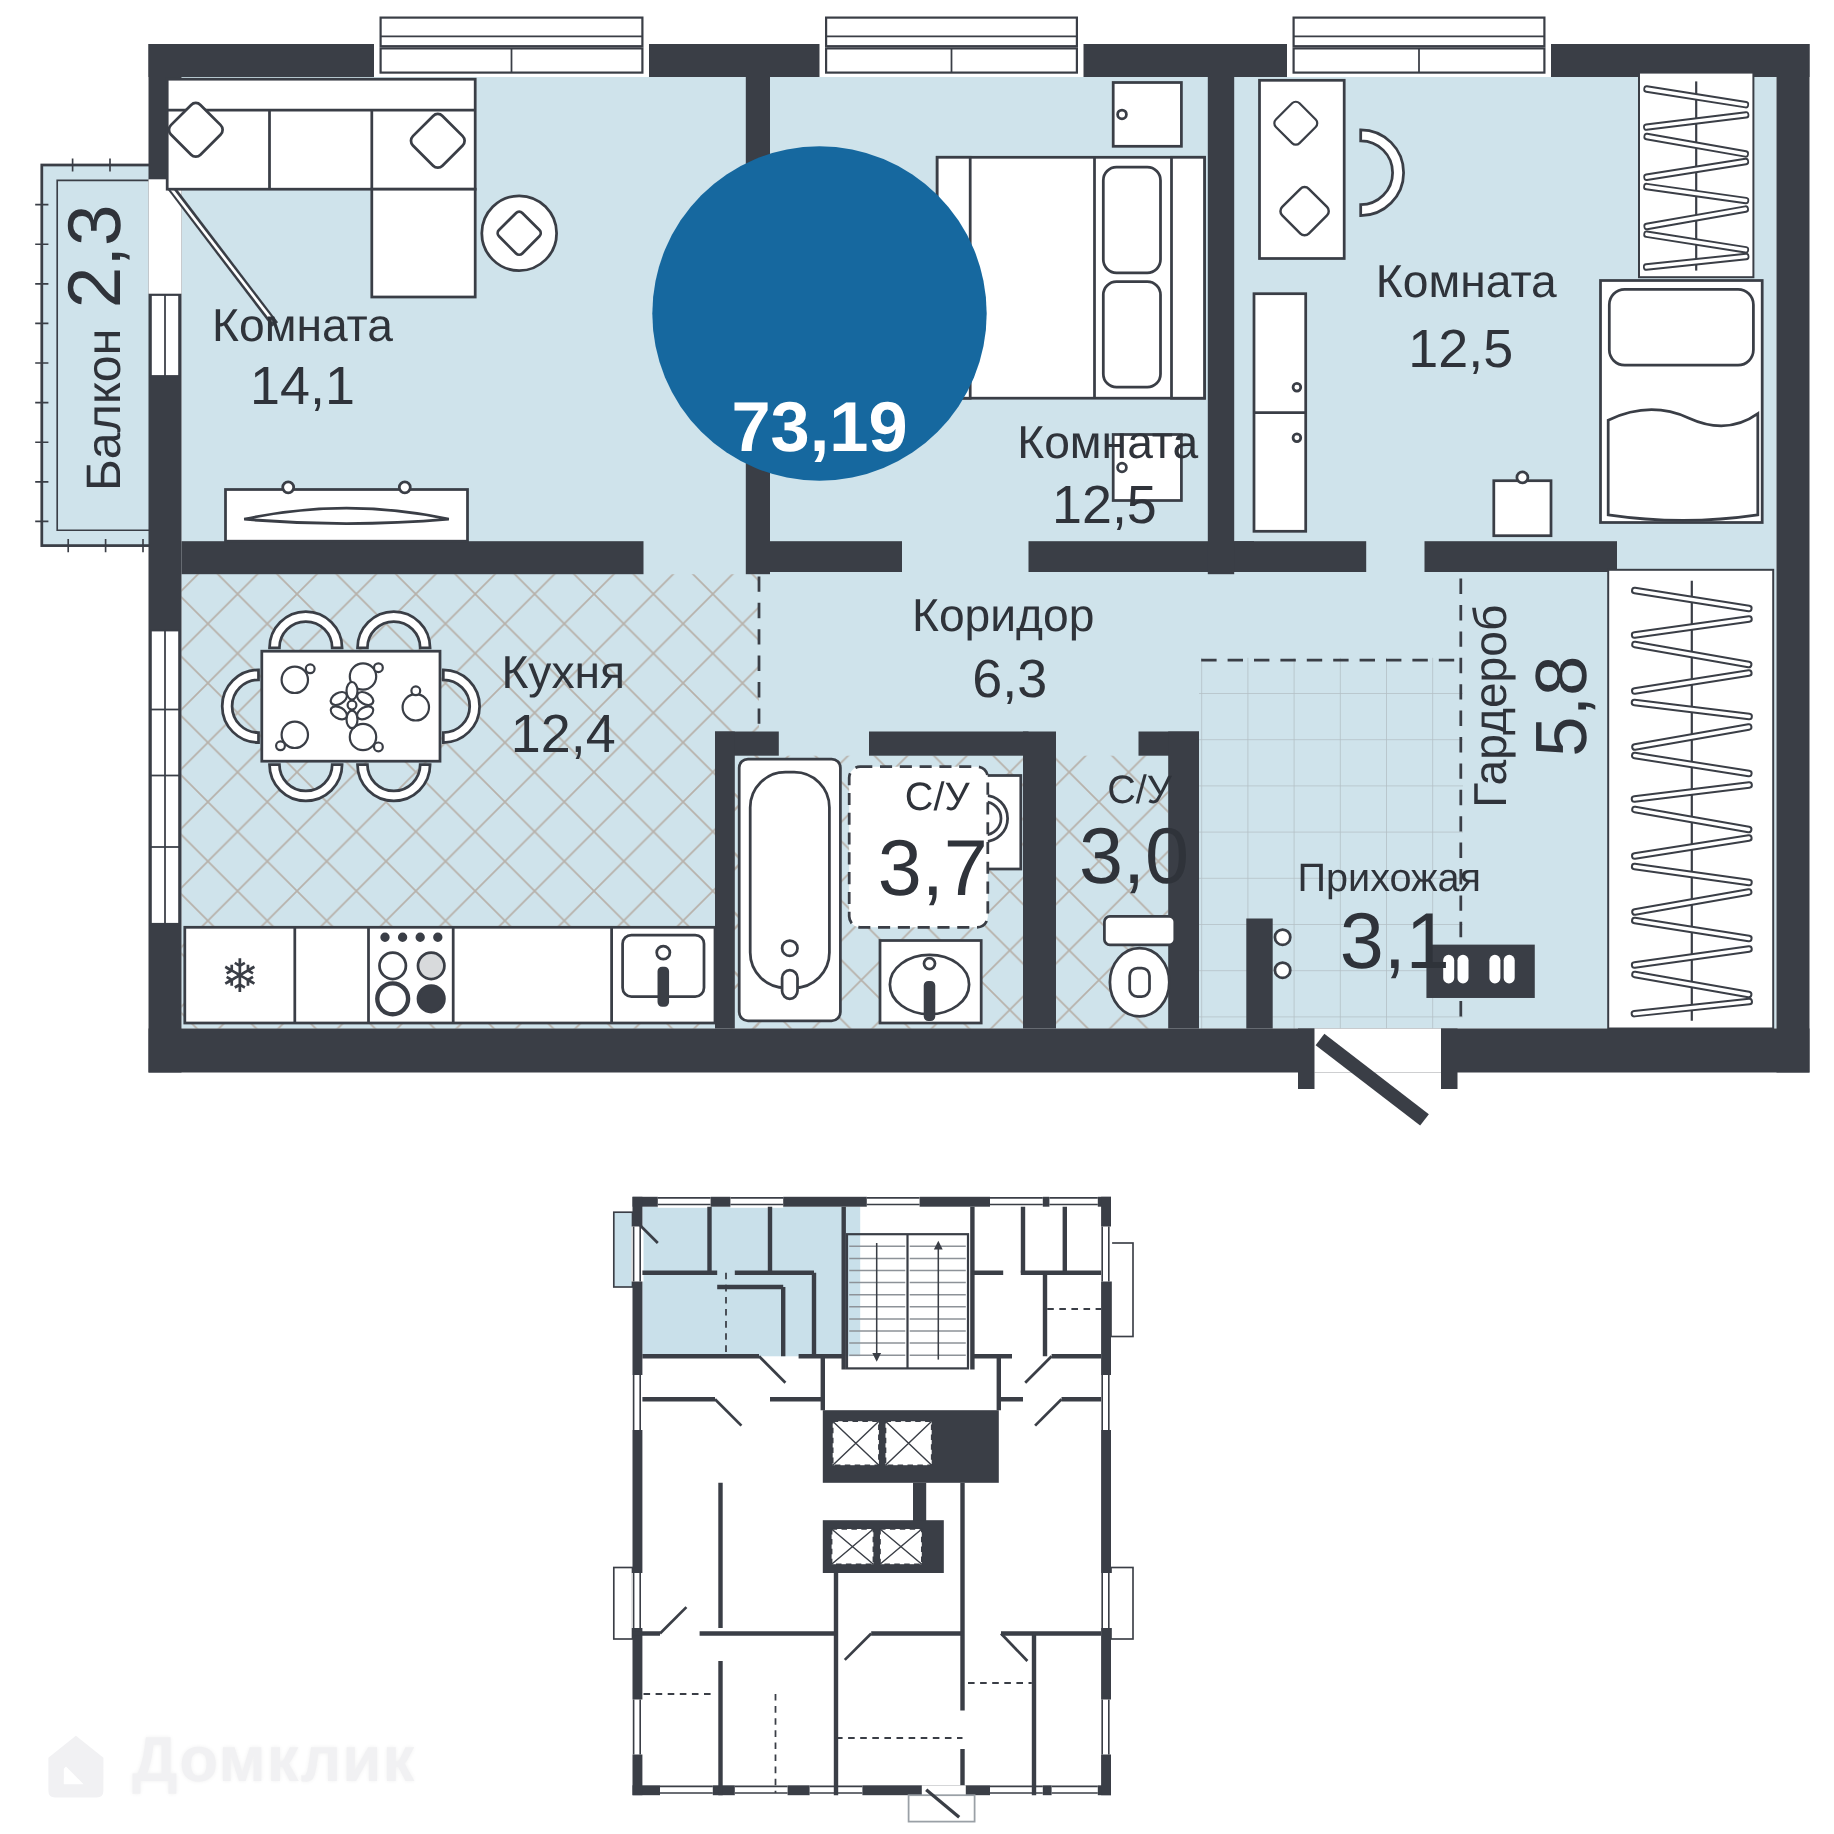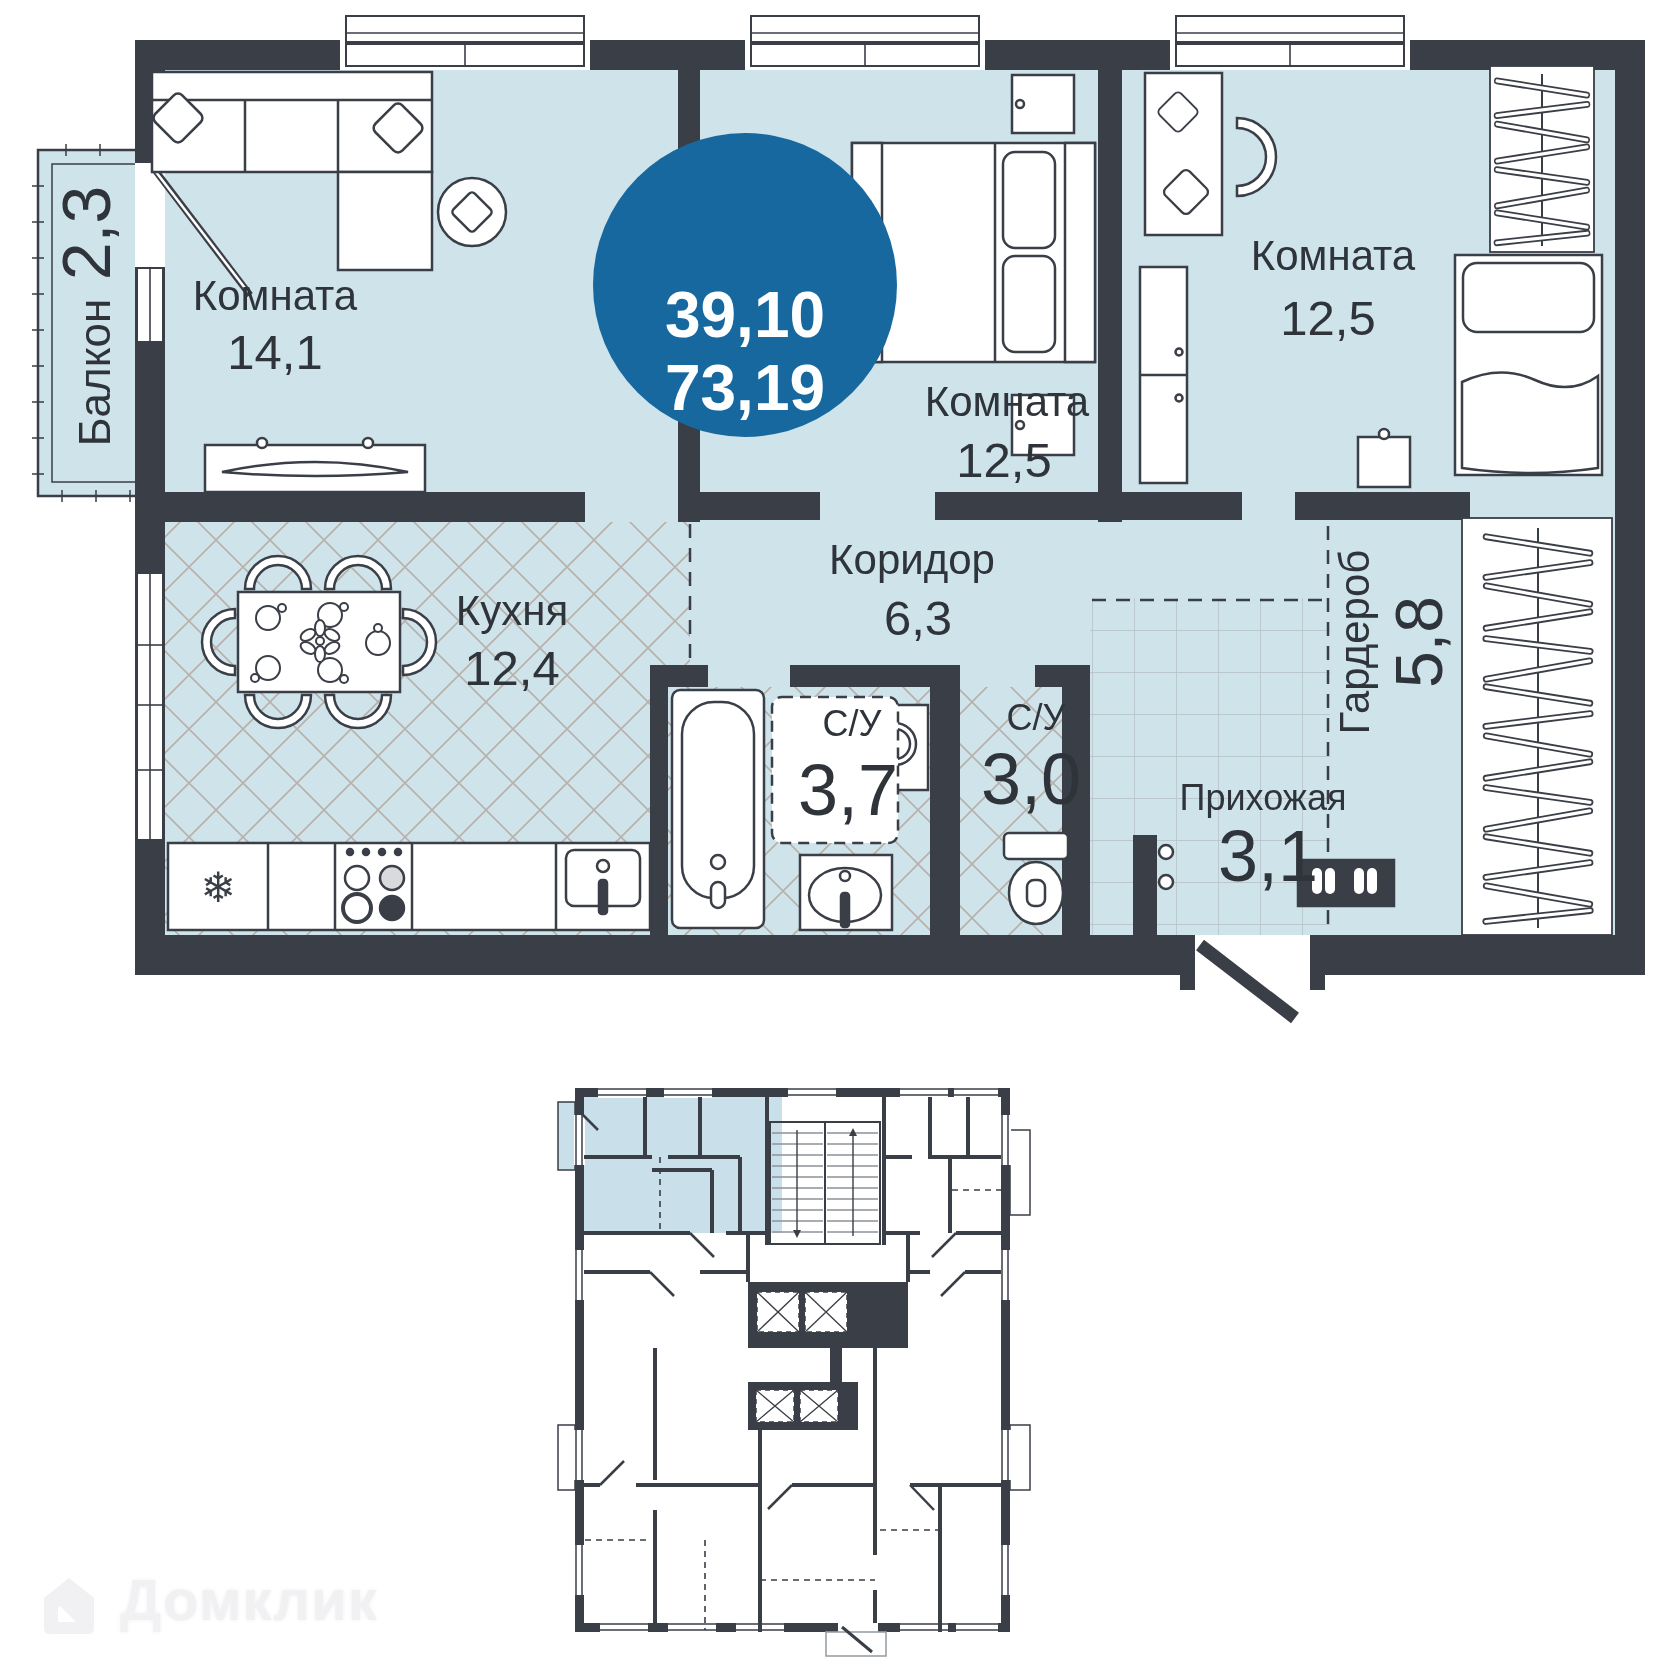--- a/index.html
+++ b/index.html
@@ -512,21 +512,20 @@
   <span style="font-size:44px">Балкон</span>
   <span style="font-size:68px;margin-left:14px">2,3</span>
 </div>
 
 <div class="plan-label rot" style="left:1393px;top:642px;text-align:center">
   <div style="font-size:42px">Гардероб</div>
   <div style="font-size:66px;margin-top:10px">5,8</div>
 </div>
 
 <div class="badge">
-  <div class="b-a1">39,10</div>
   <div class="b-a2">73,19</div>
 </div>
 
 <div class="watermark">
   <span style="width:70px"></span>
   <span class="wm-text">Домклик</span>
 </div>
 
 </div>
 

